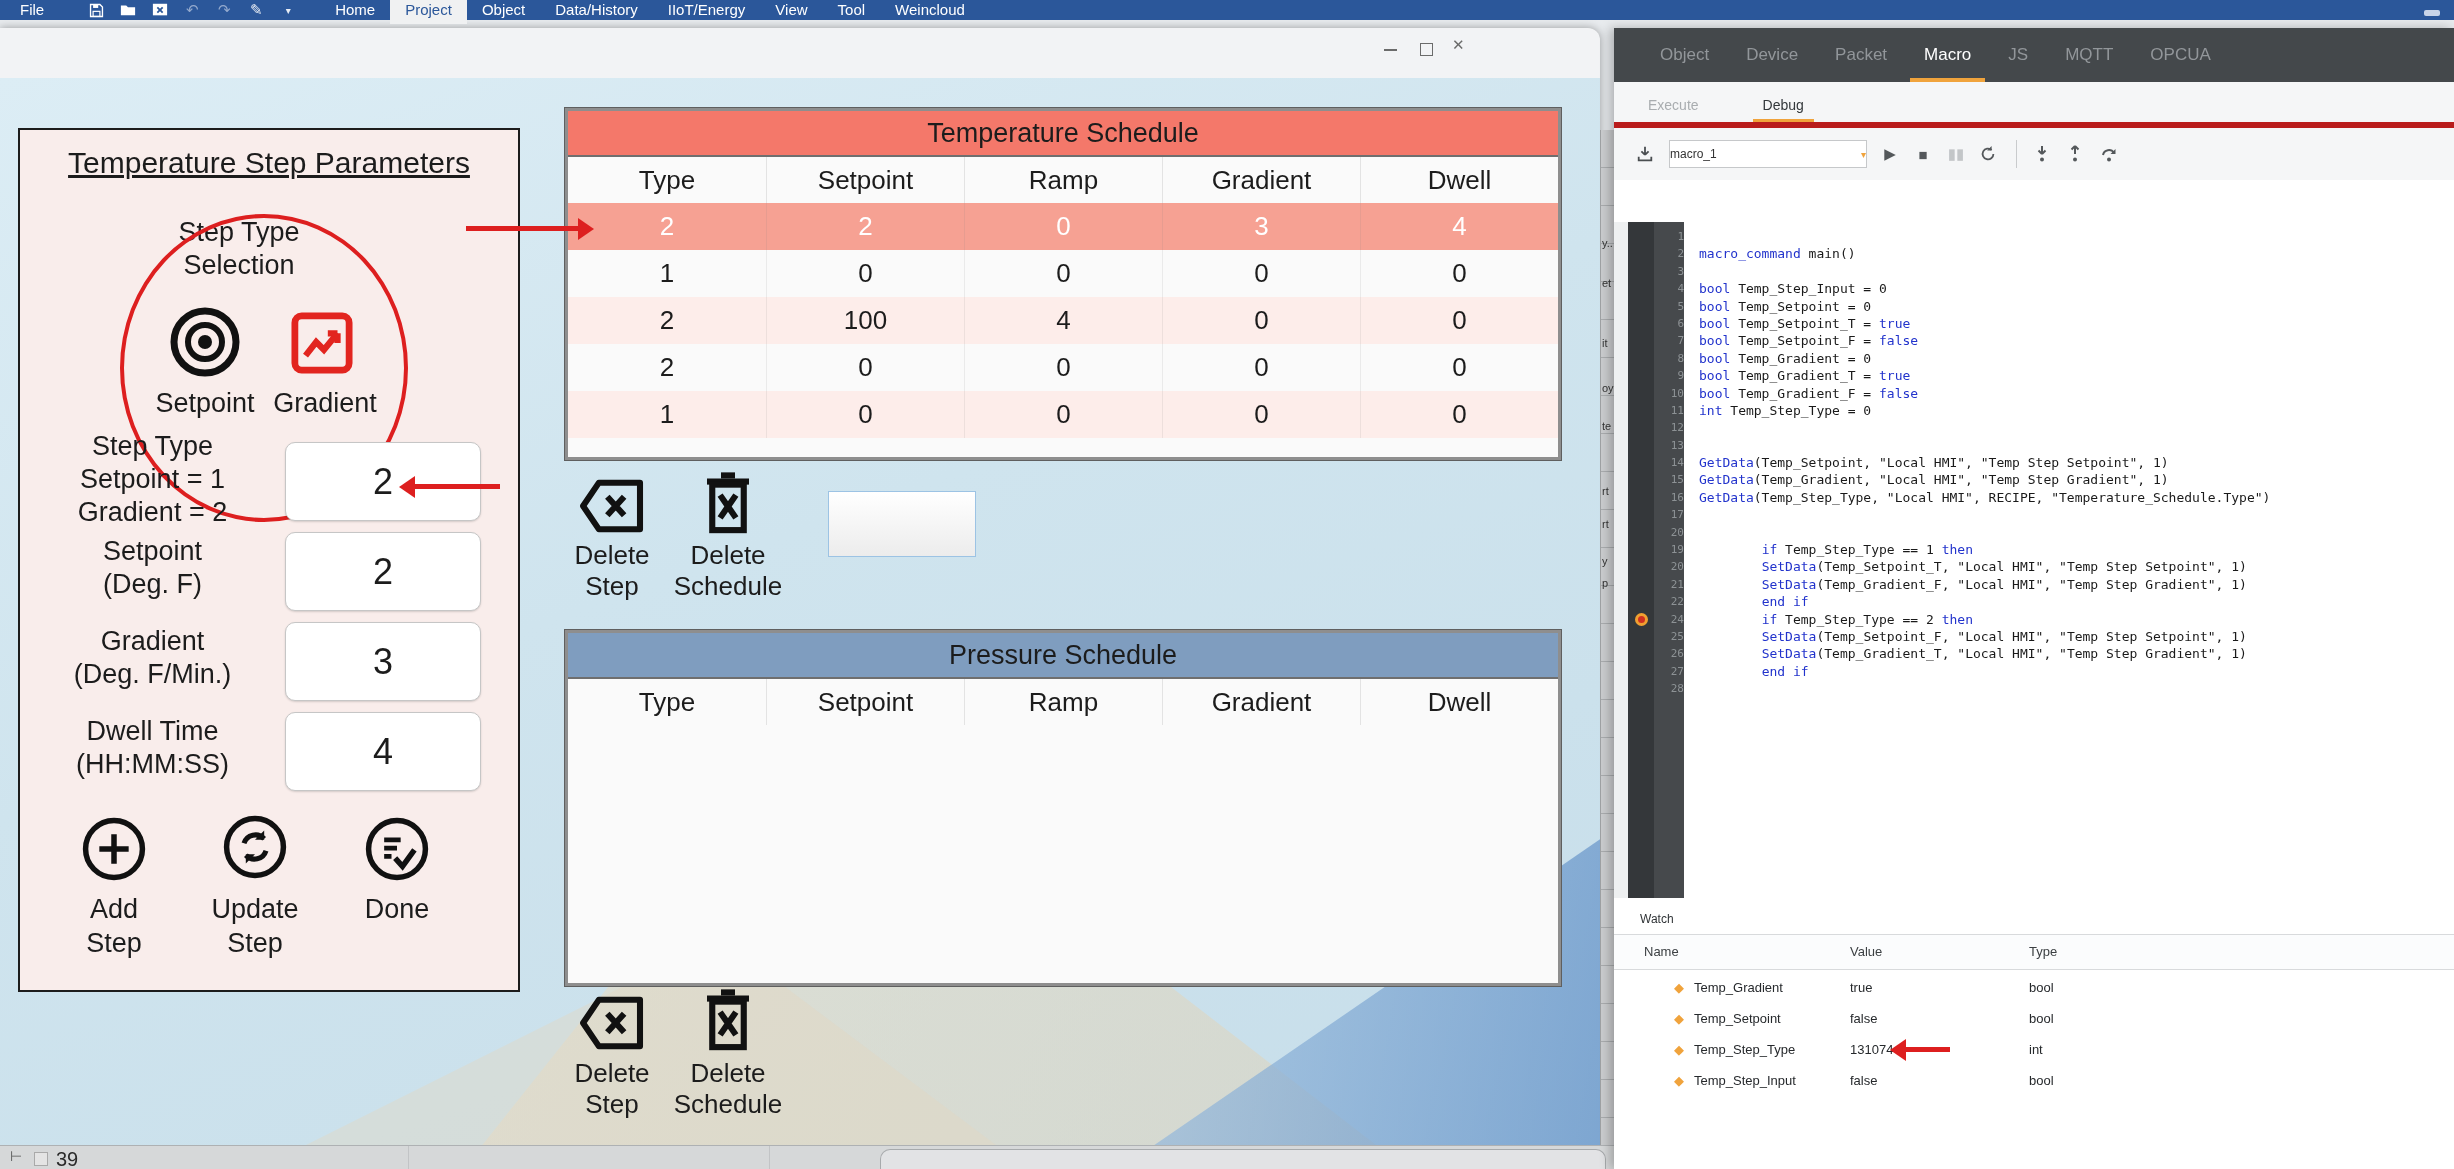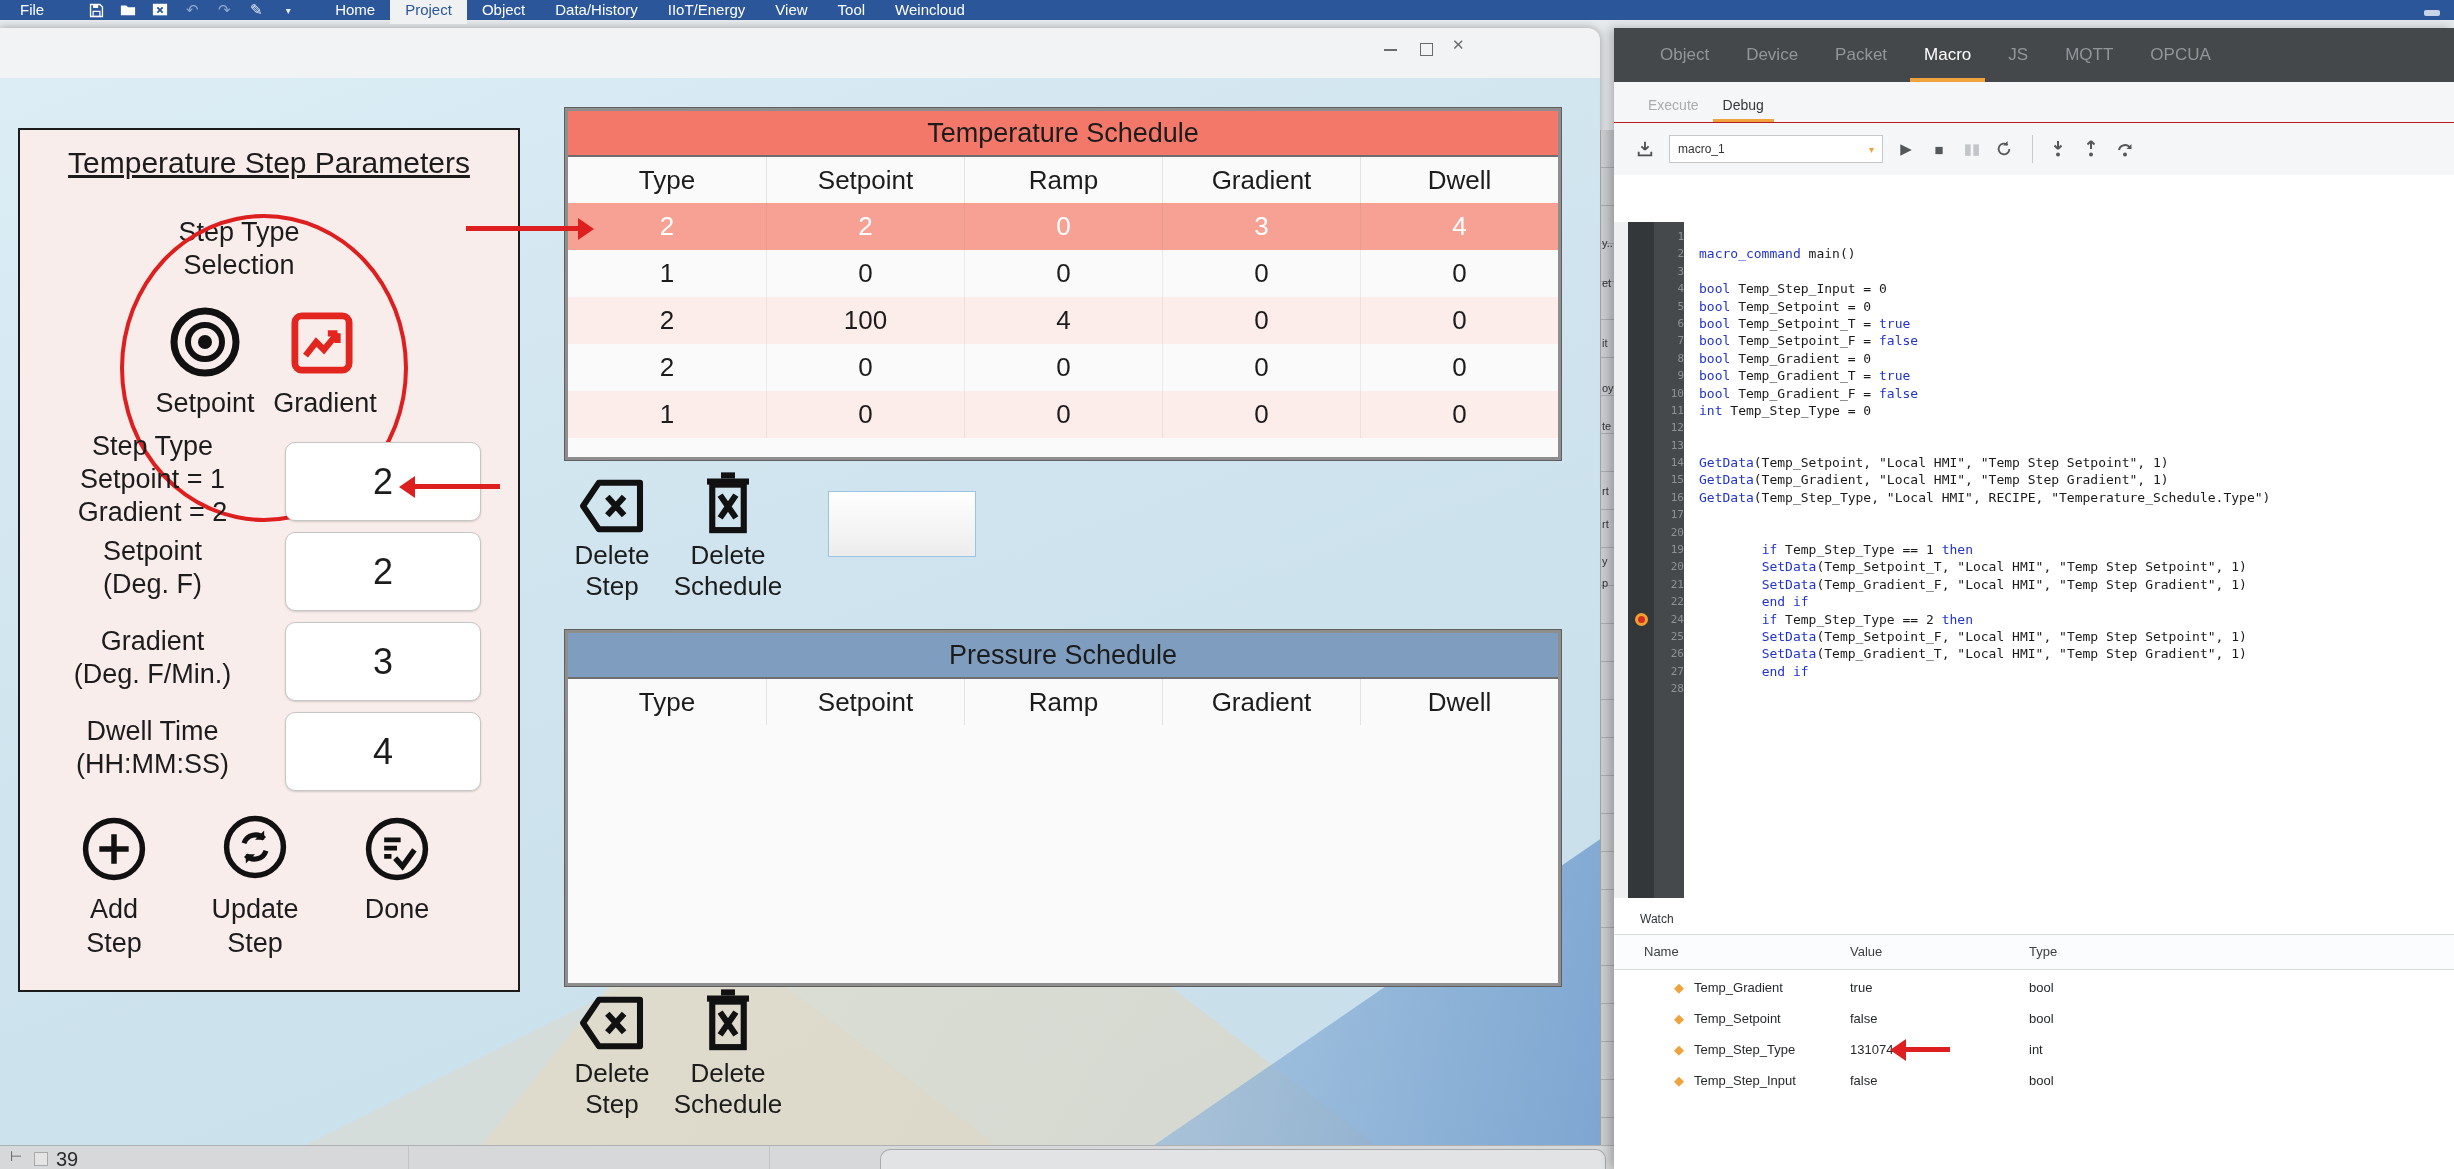--- a/index.html
+++ b/index.html
@@ -97,28 +97,28 @@
   .dtitle{height:46px;display:flex;align-items:center;padding-left:16px;background:#fafbfc;font-size:17px;color:#2a2e31;}
   .dicon{width:26px;height:26px;background:#e8872e;border-radius:5px;margin-right:12px;position:relative;}
   .dicon:before{content:'';position:absolute;inset:4px;border:2px solid #fff;border-radius:3px;}
   .dicon:after{content:'+';position:absolute;left:0;right:0;top:-1px;bottom:0;color:#fff;font-weight:bold;
         font-size:17px;text-align:center;line-height:26px;}
   .dtabs{height:54px;background:#44484b;display:flex;align-items:center;padding-left:46px;gap:37px;
         font-size:17px;color:#92969a;}
   .dtab{height:54px;line-height:54px;position:relative;}
   .dtab.active{color:#fff;}
   .dtab.active:after{content:'';position:absolute;left:-14px;right:-14px;bottom:0;height:4px;background:#f0a33c;}
-  .dsubrow{height:40px;background:#f5f6f7;display:flex;align-items:flex-end;padding-left:34px;gap:24px;
-        font-size:14px;color:#a9adb0;border-bottom:1px solid #b91c1c;}
+  .dsubrow{height:40px;background:#f5f6f7;display:flex;align-items:flex-end;padding-left:34px;gap:64px;
+        font-size:14px;color:#a9adb0;border-bottom:6px solid #b91c1c;}
   .dsub{padding-bottom:9px;position:relative;}
   .dsub.active{color:#33383b;}
   .dsub.active:after{content:'';position:absolute;left:-10px;right:-10px;bottom:0;height:3px;background:#f0a33c;}
   .dtoolbar{height:52px;background:#f5f6f7;display:flex;align-items:center;padding-left:22px;gap:13px;}
   .combo{width:196px;height:26px;background:#fff;border:1px solid #c6c8ca;display:flex;align-items:center;
-        padding:0 8px;font-size:12px;color:#333;}
+        padding:0 0;font-size:12px;color:#333;}
   .combo .caret{margin-left:auto;color:#f0a33c;font-size:10px;}
   .ti{font-size:15px;color:#54585b;width:20px;text-align:center;}
   .ti.dim{color:#c3c6c8;}
   .tsep{width:1px;height:28px;background:#c9cbcd;margin:0 4px;}
 
   #codewrap{position:absolute;left:0;top:194px;width:840px;height:676px;background:#fff;overflow:hidden;}
   .gutm{position:absolute;left:0;top:0;width:14px;height:100%;background:#eef0f1;}
   .gut1{position:absolute;left:14px;top:0;width:26px;height:100%;background:#34373a;}
   .gut2{position:absolute;left:40px;top:0;width:30px;height:100%;background:#46494c;}
   #codelines{position:absolute;left:0;top:6px;right:0;}

